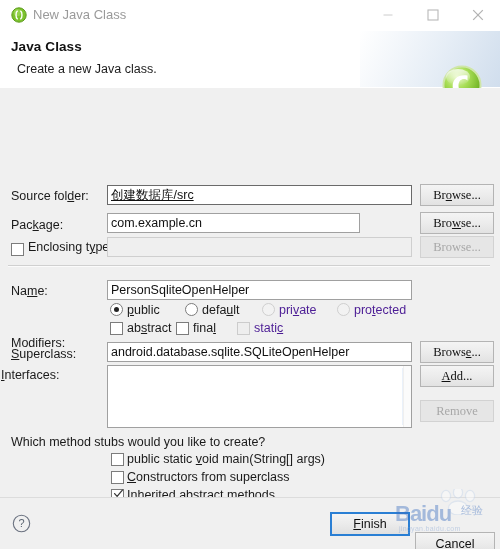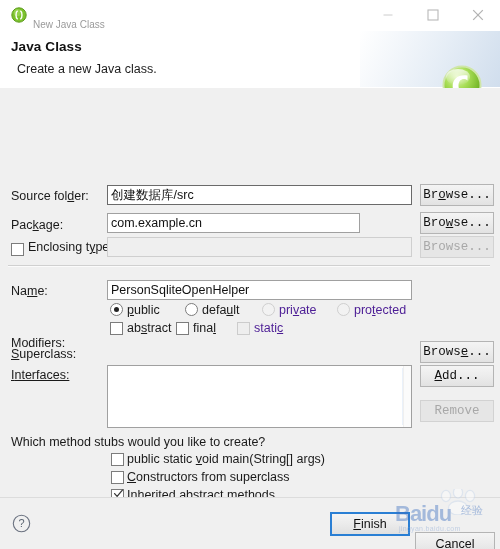--- a/index.html
+++ b/index.html
@@ -31,22 +31,22 @@
     background: #ffffff;
     border-bottom: 1px solid #ffffff;
   }
   .title-icon {
     position: absolute;
     left: 11px; top: 7px;
     width: 16px; height: 16px;
   }
   .title-text {
     position: absolute;
-    left: 33px; top: 19px;
-    font-size: 10px;
+    left: 33px; top: 7px;
+    font-size: 13px;
     color: #9a9a9a;
     white-space: nowrap;
     text-align: right;
   }
   .winbtn {
     position: absolute;
     top: 0;
     width: 45px; height: 30px;
     cursor: default;
   }
@@ -134,21 +134,21 @@
     color: #a8a8a8;
   }
 
   
   .btn {
     position: absolute;
     box-sizing: border-box;
     width: 74px; height: 22px;
     background: linear-gradient(to bottom, #f4f4f4 0%, #ececec 50%, #e2e2e2 100%);
     border: 1px solid #b4b4b4;
-    font-family: Liberation Mono, monospace;
+    font-family: Liberation Serif, serif;
     font-size: 12.5px;
     color: #101010;
     text-align: center;
     line-height: 20px;
     cursor: default;
     white-space: nowrap;
   }
   .btn.disabled {
     color: #a8a8a8;
     background: #e6e6e6;
@@ -354,21 +354,21 @@
     </span>
   </div>
 
   <div class="left-edge"></div>
 
   <div class="body-area">
 
     <div class="lbl" style="left:11px; top:101px;">
       Source fol<span class="u">d</span>er:
     </div>
-    <div class="tf focused" style="left:107px; top:97px; width:305px;">创建数据库/src</div>
+    <div class="tf focused" style="left:107px; top:97px; width:305px;text-decoration:underline;">创建数据库/src</div>
     <div class="btn" style="left:420px; top:96px;">
       Br<span class="u">o</span>wse...
     </div>
 
     <div class="lbl" style="left:11px; top:130px;">
       Pac<span class="u">k</span>age:
     </div>
     <div class="tf" style="left:107px; top:125px; width:253px;">com.example.cn</div>
     <div class="btn" style="left:420px; top:124px;">
       Bro<span class="u">w</span>se...
@@ -427,25 +427,26 @@
     </div>
 
     <div class="cb disabled" style="left:237px; top:234px;"></div>
     <div class="lbl dim" style="left:254px; top:233px;">
       stati<span class="u">c</span>
     </div>
 
     <div class="lbl" style="left:11px; top:259px;">
       <span class="u">S</span>uperclass:
     </div>
+    <div class="tf" style="left:107px; top:254px; width:305px;">android.database.sqlite.SQLiteOpenHelper</div>
     <div class="btn" style="left:420px; top:253px;">
       Brows<span class="u">e</span>...
     </div>
 
-    <div class="lbl" style="left:11px; top:280px;text-decoration:underline;">
+    <div class="lbl" style="left:1px; top:280px;">
       <span class="u">I</span>nterfaces:
     </div>
     <div class="listbox" style="left:107px; top:277px; width:305px; height:63px;">
       <div class="gutter"></div>
       <div class="inner-line"></div>
     </div>
     <div class="btn disabled" style="left:420px; top:312px;">
       Remove
     </div>
     <div class="btn" style="left:420px; top:277px;">

